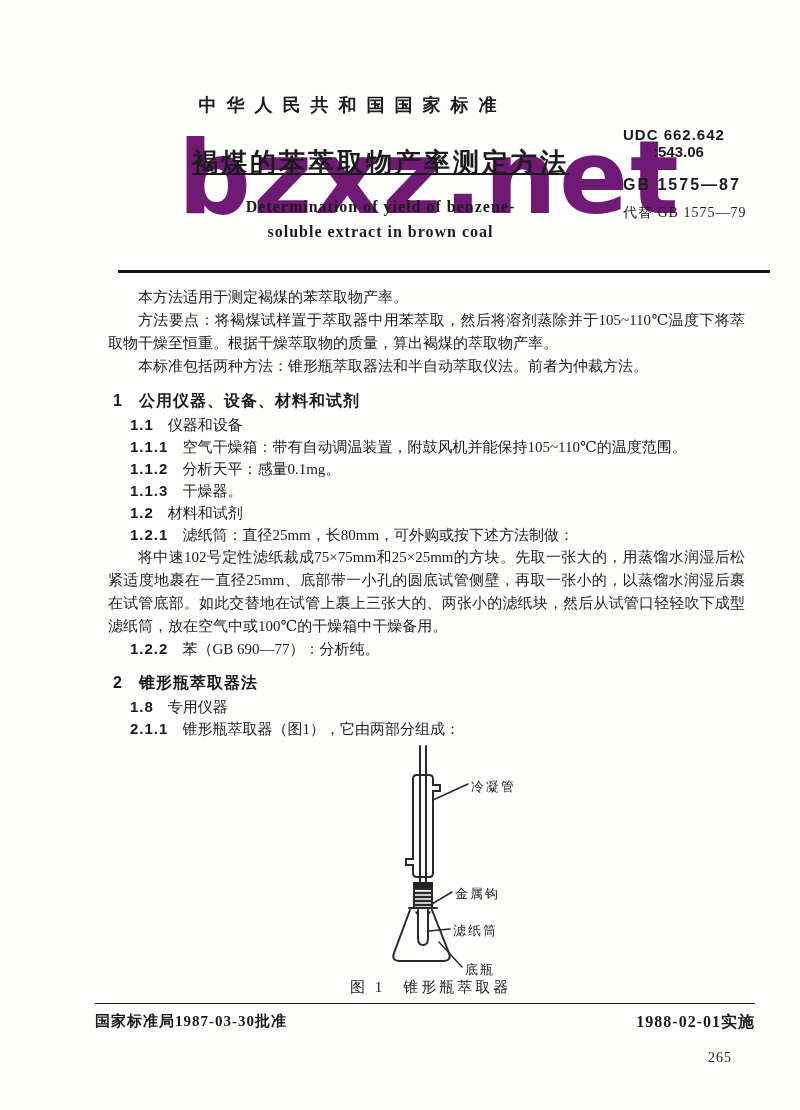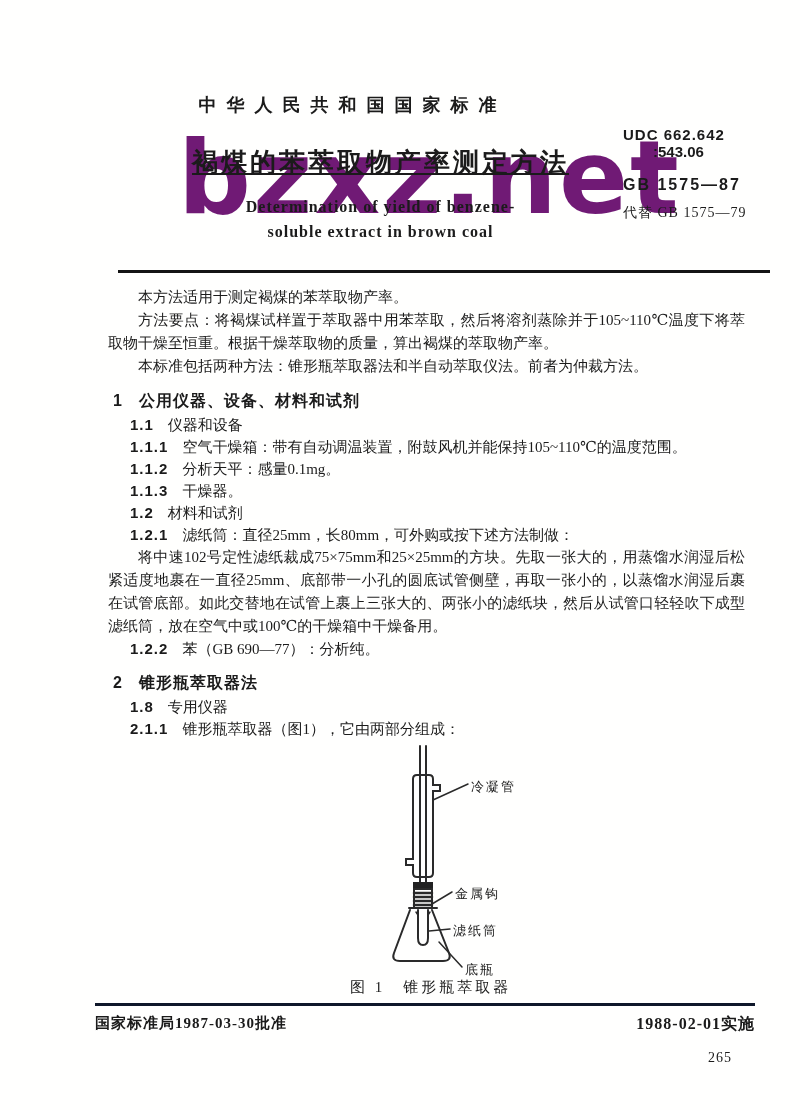--- a/index.html
+++ b/index.html
@@ -43,21 +43,21 @@
   .figure-wrap svg { position:absolute; left:0; top:0; }
   .fig-label { position:absolute; font-size:13px; letter-spacing:2px; white-space:nowrap; }
   .lbl-condenser { left:108px; top:36px; }
   .lbl-hook { left:92px; top:143px; }
   .lbl-thimble { left:90px; top:180px; }
   .lbl-flask { left:102px; top:219px; }
   .fig-caption { text-align:center; margin-top:2px; font-size:15px; letter-spacing:3px; line-height:22px;
                  width:645px; }
 
   
-  .footer { position:absolute; left:95px; right:45px; top:1003px; border-top:3px solid #0f172a;
+  .footer { position:absolute; left:95px; right:45px; top:1003px; border-top:1px solid #0f172a;
             padding-top:8px; display:flex; justify-content:space-between; z-index:1; }
   .footer-left { font-weight:bold; font-size:15px; letter-spacing:1px; }
   .footer-right { font-weight:bold; font-size:16px; letter-spacing:1px; }
   .page-number { position:absolute; top:1050px; right:68px; font-size:14px; letter-spacing:1px; z-index:1; }
 </style>
 </head>
 <body>
 
 <div class="page">
 

